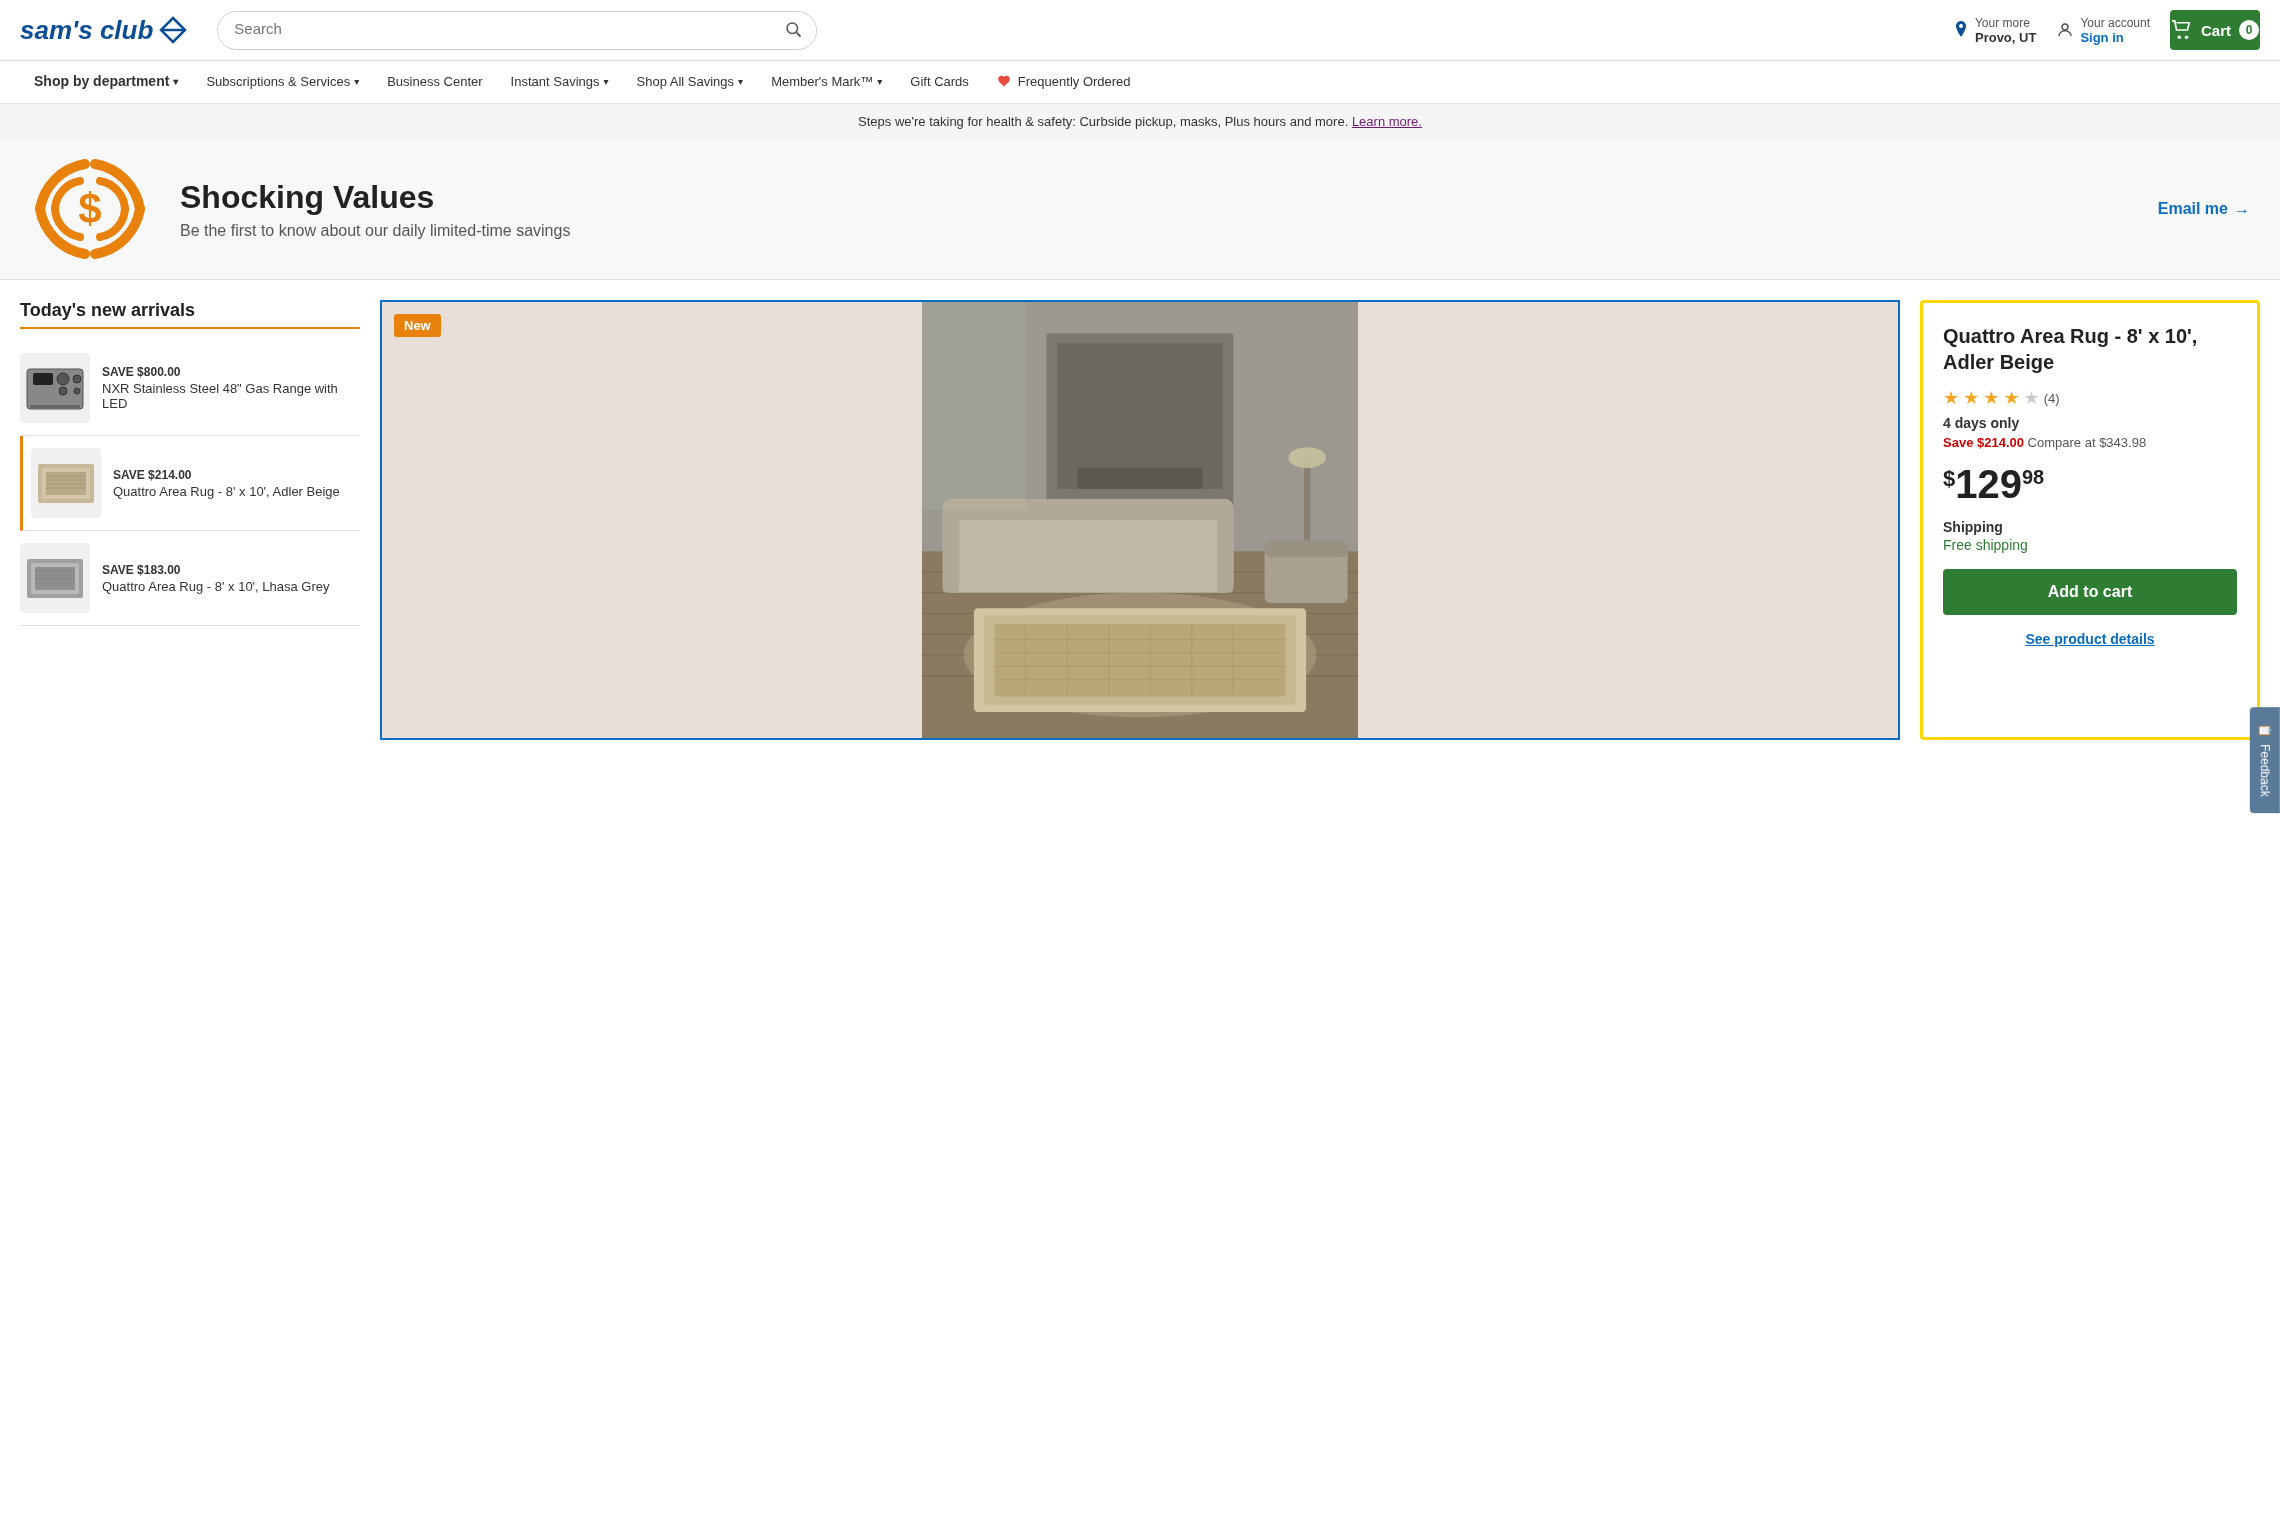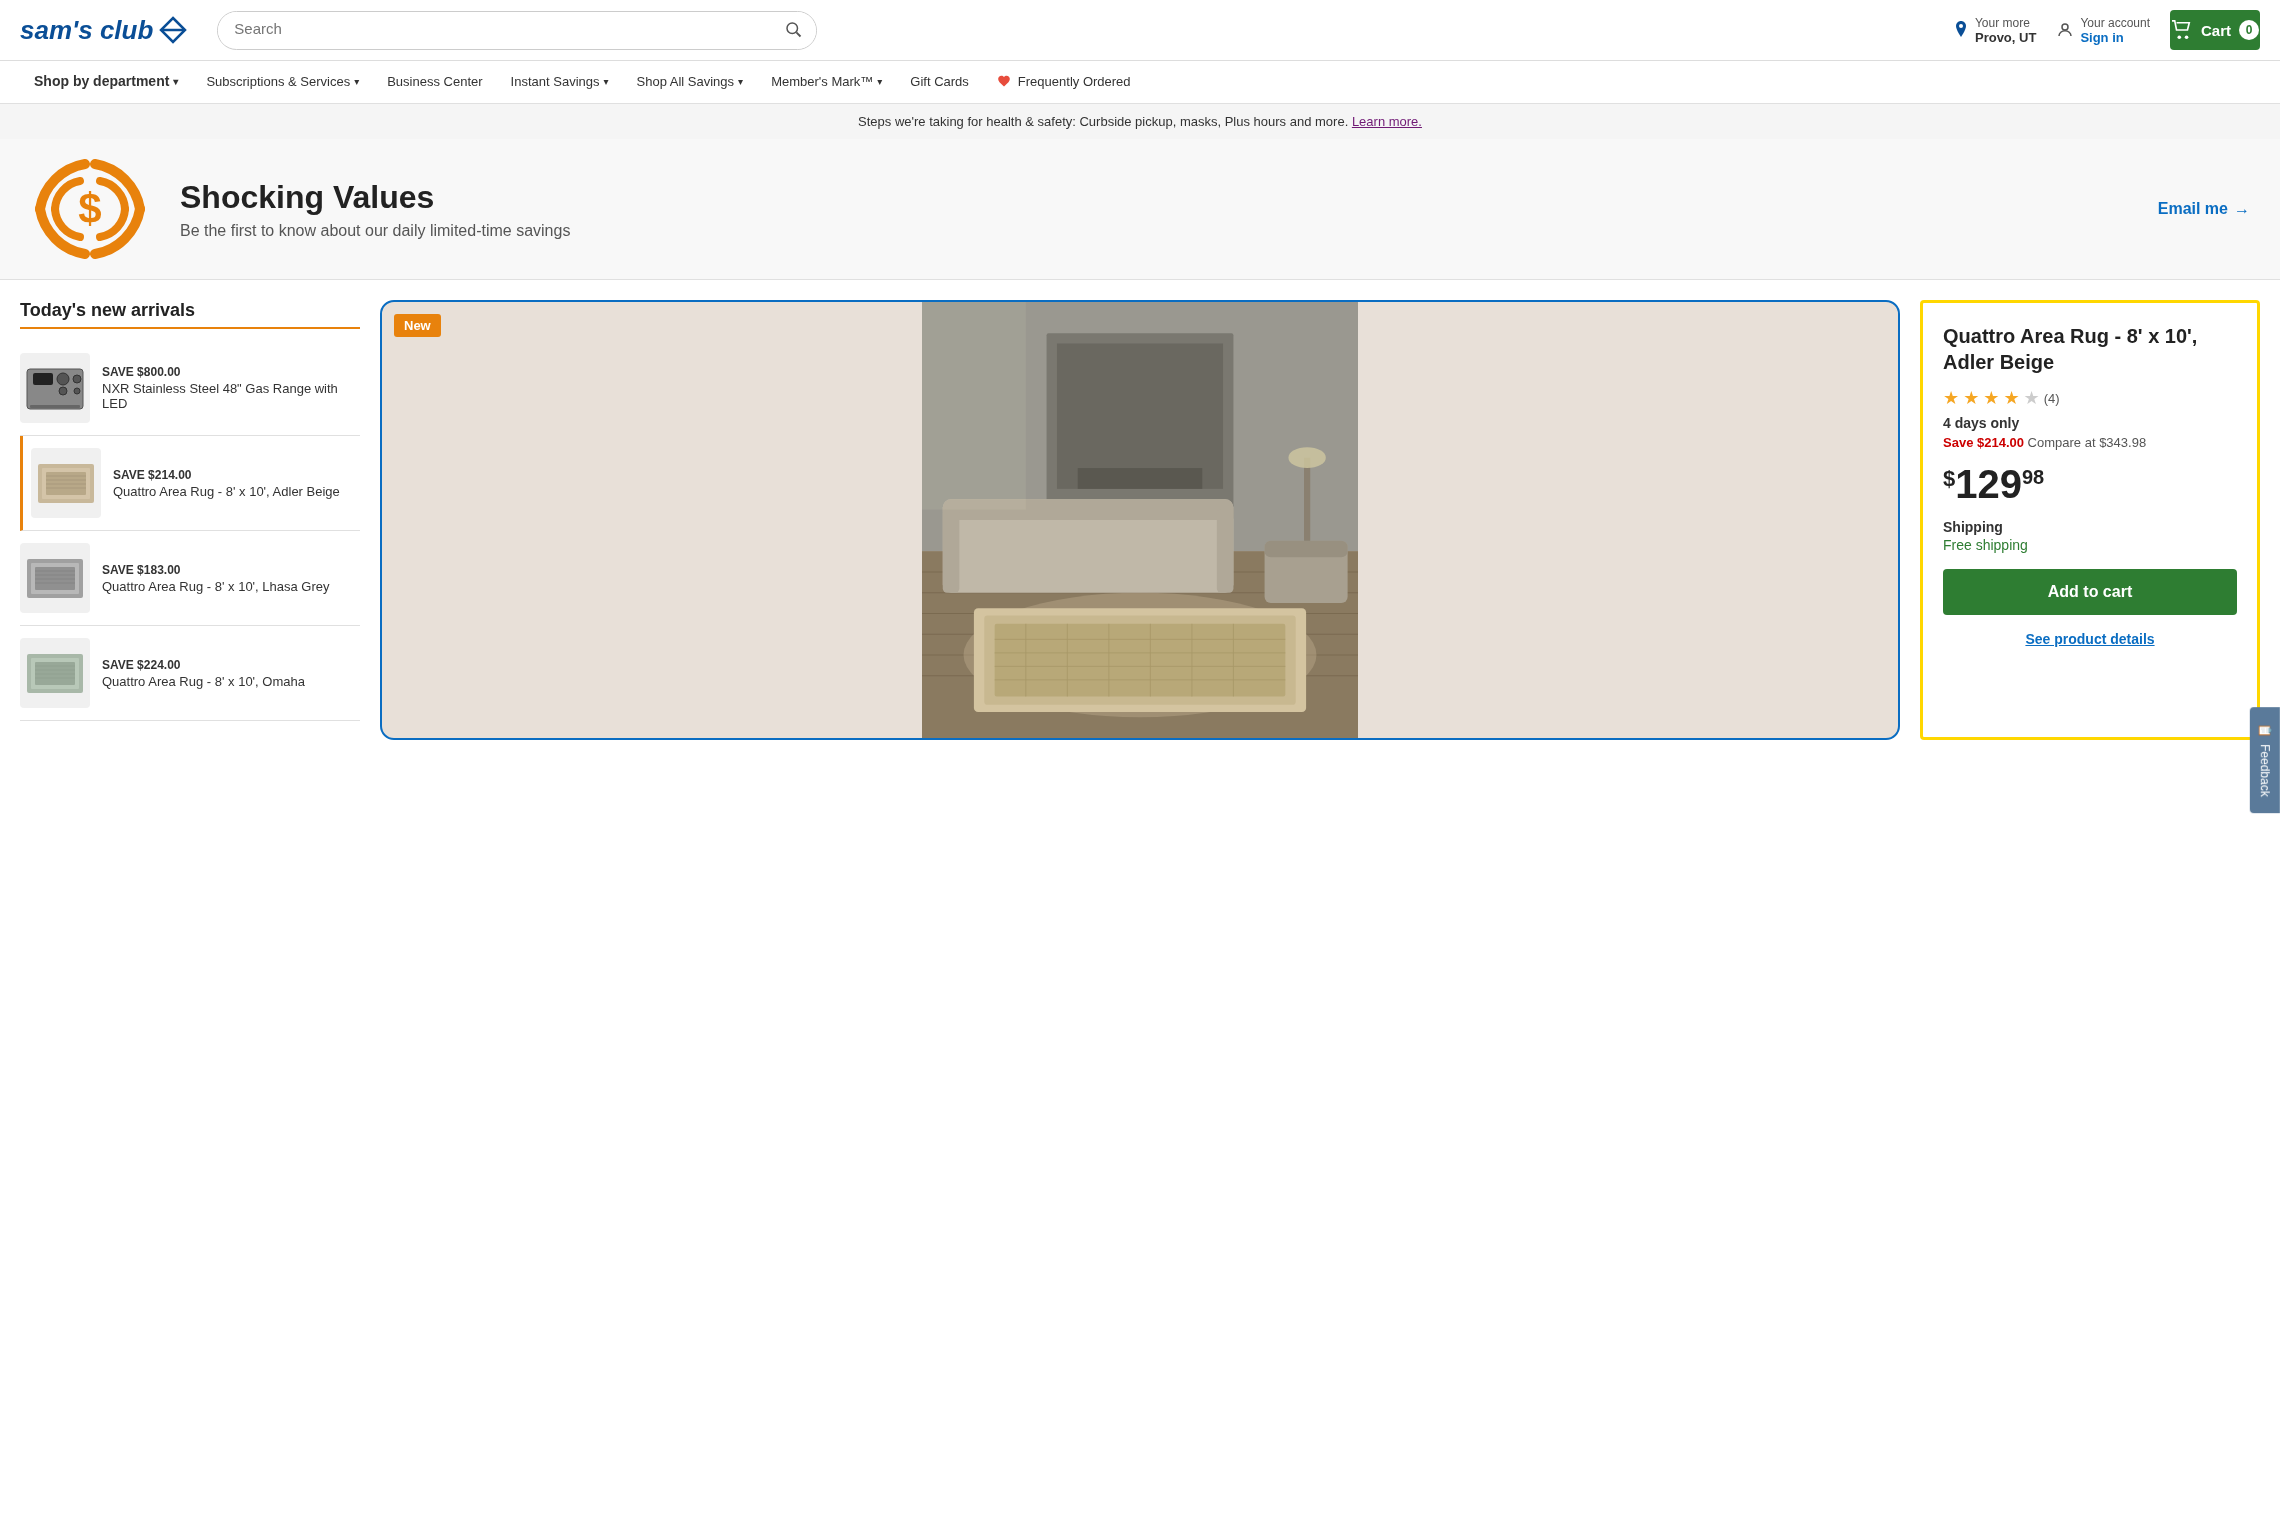--- a/index.html
+++ b/index.html
@@ -213,21 +213,21 @@
     }
 
     
     .product-image-area {
       flex: 1;
       position: relative;
       min-width: 0;
     }
     .product-image-container {
       border: 2px solid #0a6dc2;
-      border-radius: 14px;
+      border-radius: 0;
       overflow: hidden;
       background: #e8e0d8;
       height: 440px;
       display: flex;
       align-items: center;
       justify-content: center;
       position: relative;
     }
     .new-badge {
       position: absolute;
@@ -520,37 +520,20 @@
           <line x1="10" y1="28" x2="50" y2="28" stroke="#787878" stroke-width="0.5"></line>
           <line x1="10" y1="32" x2="50" y2="32" stroke="#787878" stroke-width="0.5"></line>
         </svg>
       </div>
       <div class="arrival-info">
         <div class="save-badge">SAVE $183.00</div>
         <div class="item-name">Quattro Area Rug - 8' x 10', Lhasa Grey</div>
       </div>
     </div>
 
-    <div class="arrival-item">
-      <div class="arrival-thumb">
-        <svg width="60" height="55" viewBox="0 0 60 55">
-          <rect x="2" y="8" width="56" height="39" rx="2" fill="#a8b8a8"></rect>
-          <rect x="6" y="12" width="48" height="31" rx="1" fill="#b8c8b8"></rect>
-          <rect x="10" y="16" width="40" height="23" rx="1" fill="#98a898"></rect>
-          <line x1="10" y1="20" x2="50" y2="20" stroke="#889888" stroke-width="0.5"></line>
-          <line x1="10" y1="24" x2="50" y2="24" stroke="#889888" stroke-width="0.5"></line>
-          <line x1="10" y1="28" x2="50" y2="28" stroke="#889888" stroke-width="0.5"></line>
-          <line x1="10" y1="32" x2="50" y2="32" stroke="#889888" stroke-width="0.5"></line>
-        </svg>
-      </div>
-      <div class="arrival-info">
-        <div class="save-badge">SAVE $224.00</div>
-        <div class="item-name">Quattro Area Rug - 8' x 10', Omaha</div>
-      </div>
-    </div>
   </div>
 
   <div class="product-image-area">
     <div class="product-image-container">
       <span class="new-badge">New</span>
 
       <svg class="rug-visual" viewBox="0 0 420 420" xmlns="http://www.w3.org/2000/svg">
 
         <rect width="420" height="420" fill="#c8c0b0"></rect>
 

